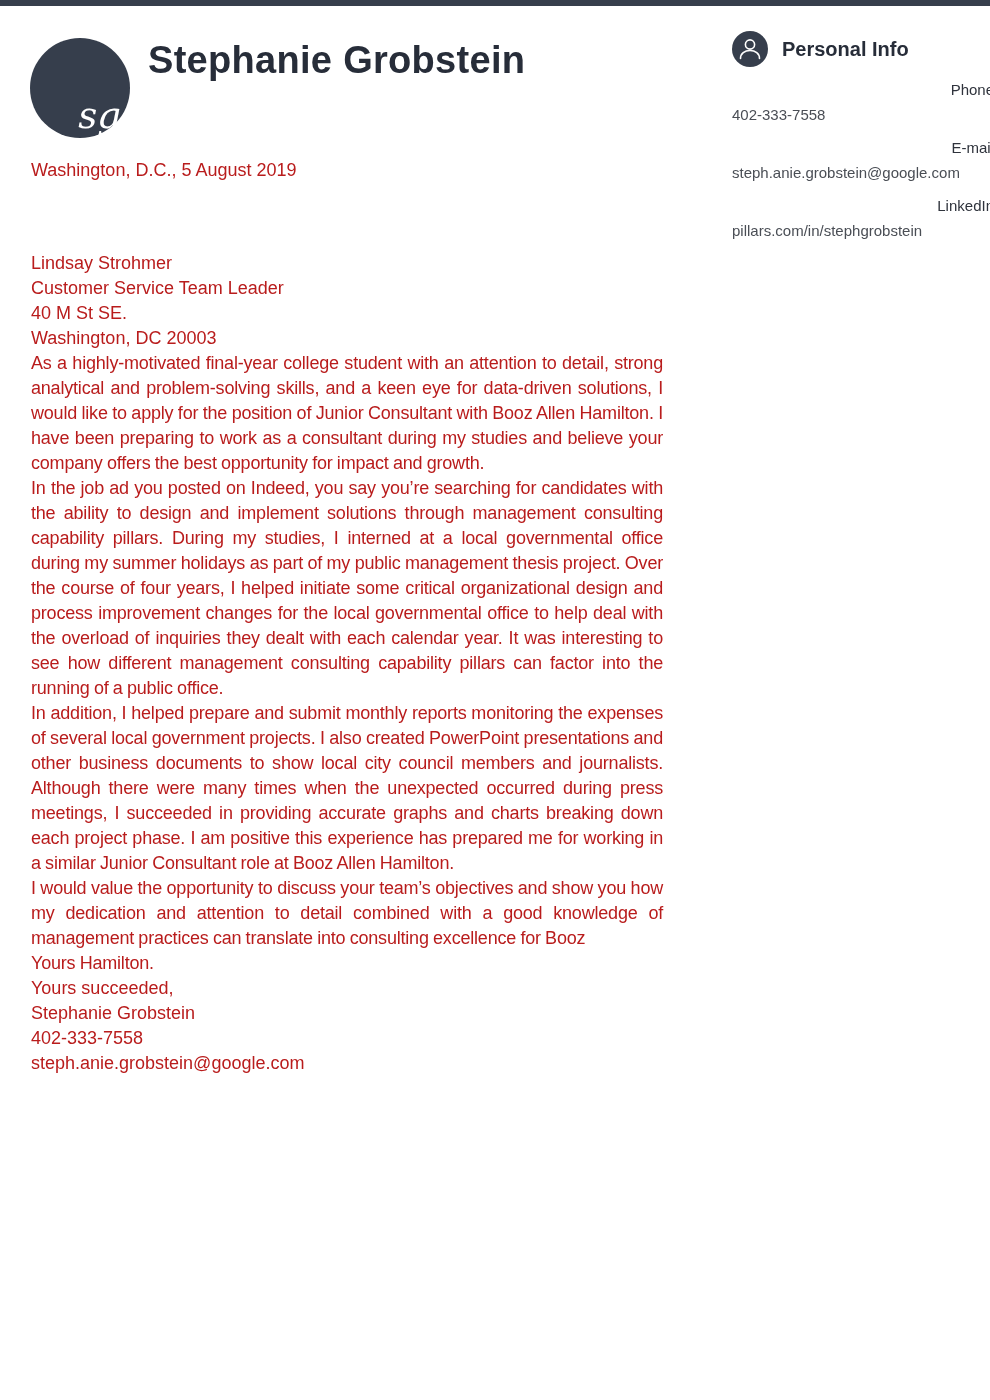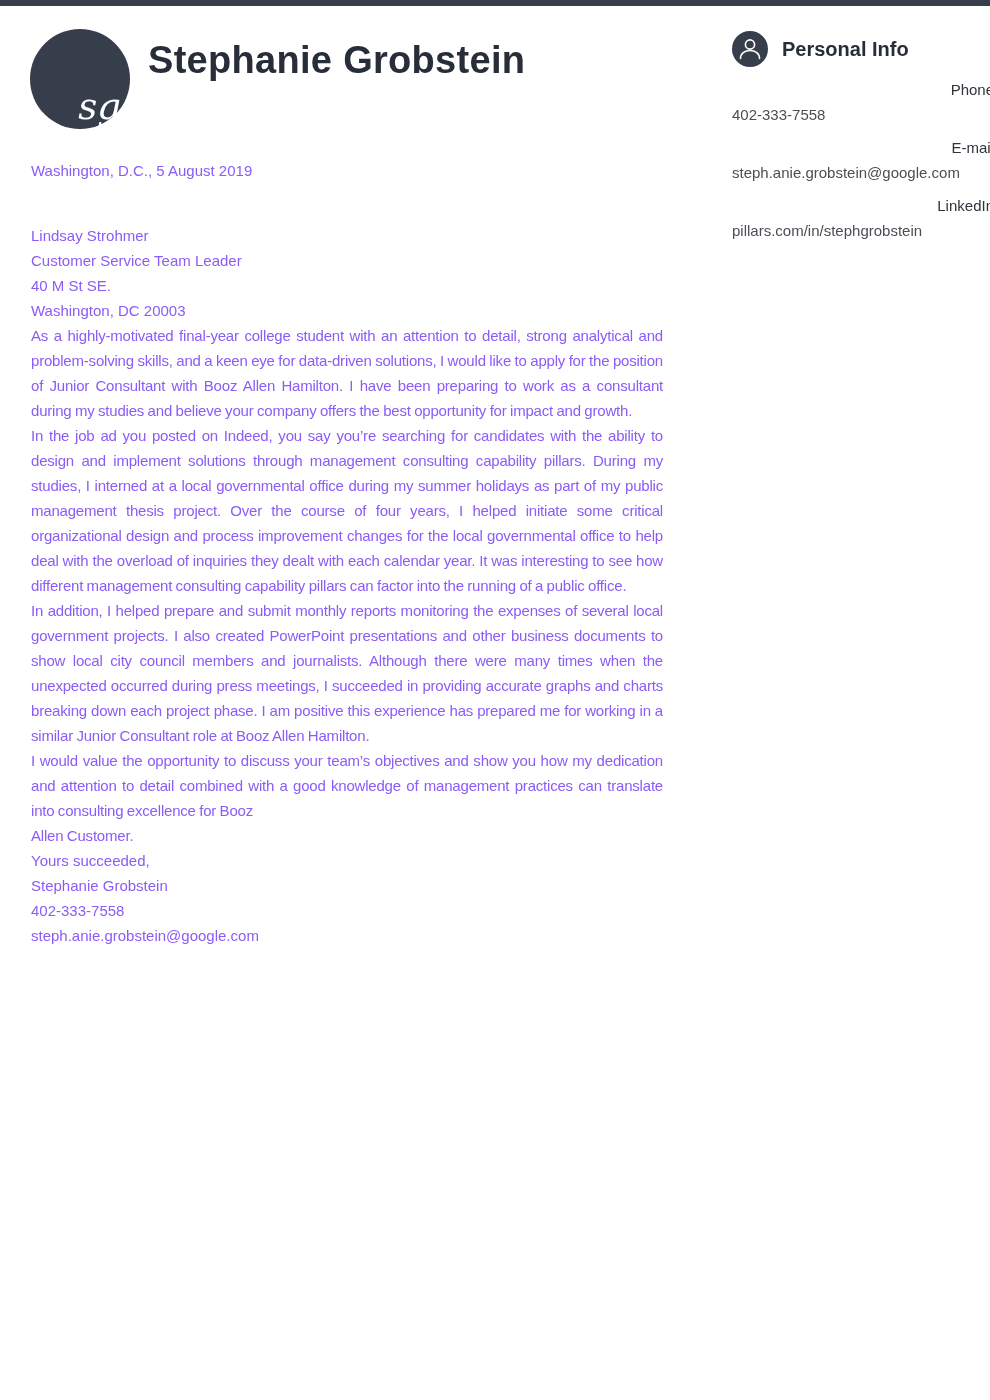--- a/index.html
+++ b/index.html
@@ -10,43 +10,43 @@
     background: #ffffff;
     font-family: "Liberation Sans", sans-serif;
     overflow: hidden;
   }
   .topbar {
     position: absolute; top: 0; left: 0;
     width: 100%; height: 6px;
     background: #363e4c;
   }
   .avatar {
-    position: absolute; left: 30px; top: 29px;
+    position: absolute; left: 30px; top: 38px;
     width: 100px; height: 100px; border-radius: 50%;
     background: #363e4c;
     display: flex; justify-content: flex-end; align-items: flex-end;
     padding: 0 9px 4px 0; box-sizing: border-box;
   }
   .monogram {
     font-family: "DejaVu Serif", serif;
     font-style: italic;
     font-size: 37px; line-height: 1;
     color: #ffffff;
   }
   .name {
     position: absolute; left: 148px; top: 39px;
     font-size: 38px; font-weight: 700; letter-spacing: 0.3px;
     color: #272d39;
   }
   .letter {
     position: absolute; left: 31px; top: 158px; width: 632px;
-    font-size: 15px; line-height: 25px; color: #8b5cf6;
+    font-size: 18px; line-height: 25px; color: #b91c1c;
   }
   .letter p { margin: 0; }
-  .recipient   { margin-top: 40px; }
+  .recipient   { margin-top: 68px; }
   .salutation  { margin-top: 21px; }
   .para {
     margin-top: 25px;
     text-align: justify;
     letter-spacing: -0.2px;
     word-spacing: -0.5px;
   }
   .closing   { margin-top: 25px; }
   .sig-name  { margin-top: 50px; }
   .sig-phone { margin-top: 25px; }
@@ -107,21 +107,21 @@
       <p>Lindsay Strohmer</p>
       <p>Customer Service Team Leader</p>
       <p>40 M St SE.</p>
       <p>Washington, DC 20003</p>
     </div>
 
 
     <p class="para">As a highly-motivated final-year college student with an attention to detail, strong analytical and problem-solving skills, and a keen eye for data-driven solutions, I would like to apply for the position of Junior Consultant with Booz Allen Hamilton. I have been preparing to work as a consultant during my studies and believe your company offers the best opportunity for impact and growth.</p>
     <p class="para">In the job ad you posted on Indeed, you say you’re searching for candidates with the ability to design and implement solutions through management consulting capability pillars. During my studies, I interned at a local governmental office during my summer holidays as part of my public management thesis project. Over the course of four years, I helped initiate some critical organizational design and process improvement changes for the local governmental office to help deal with the overload of inquiries they dealt with each calendar year. It was interesting to see how different management consulting capability pillars can factor into the running of a public office.</p>
     <p class="para">In addition, I helped prepare and submit monthly reports monitoring the expenses of several local government projects. I also created PowerPoint presentations and other business documents to show local city council members and journalists. Although there were many times when the unexpected occurred during press meetings, I succeeded in providing accurate graphs and charts breaking down each project phase. I am positive this experience has prepared me for working in a similar Junior Consultant role at Booz Allen Hamilton.</p>
-    <p class="para"><span>I would value the opportunity to discuss your team’s objectives and show you how my dedication and attention to detail combined with a good knowledge of management practices can translate into consulting excellence for Booz</span><br><span>Allen Customer.</span></p>
+    <p class="para"><span>I would value the opportunity to discuss your team’s objectives and show you how my dedication and attention to detail combined with a good knowledge of management practices can translate into consulting excellence for Booz</span><br><span>Yours Hamilton.</span></p>
 
     <p class="closing">Yours succeeded,</p>
 
     <p class="sig-name">Stephanie Grobstein</p>
     <p class="sig-phone">402-333-7558</p>
     <p class="sig-email">steph.anie.grobstein@google.com</p>
   </div>
 
 </div>
 

